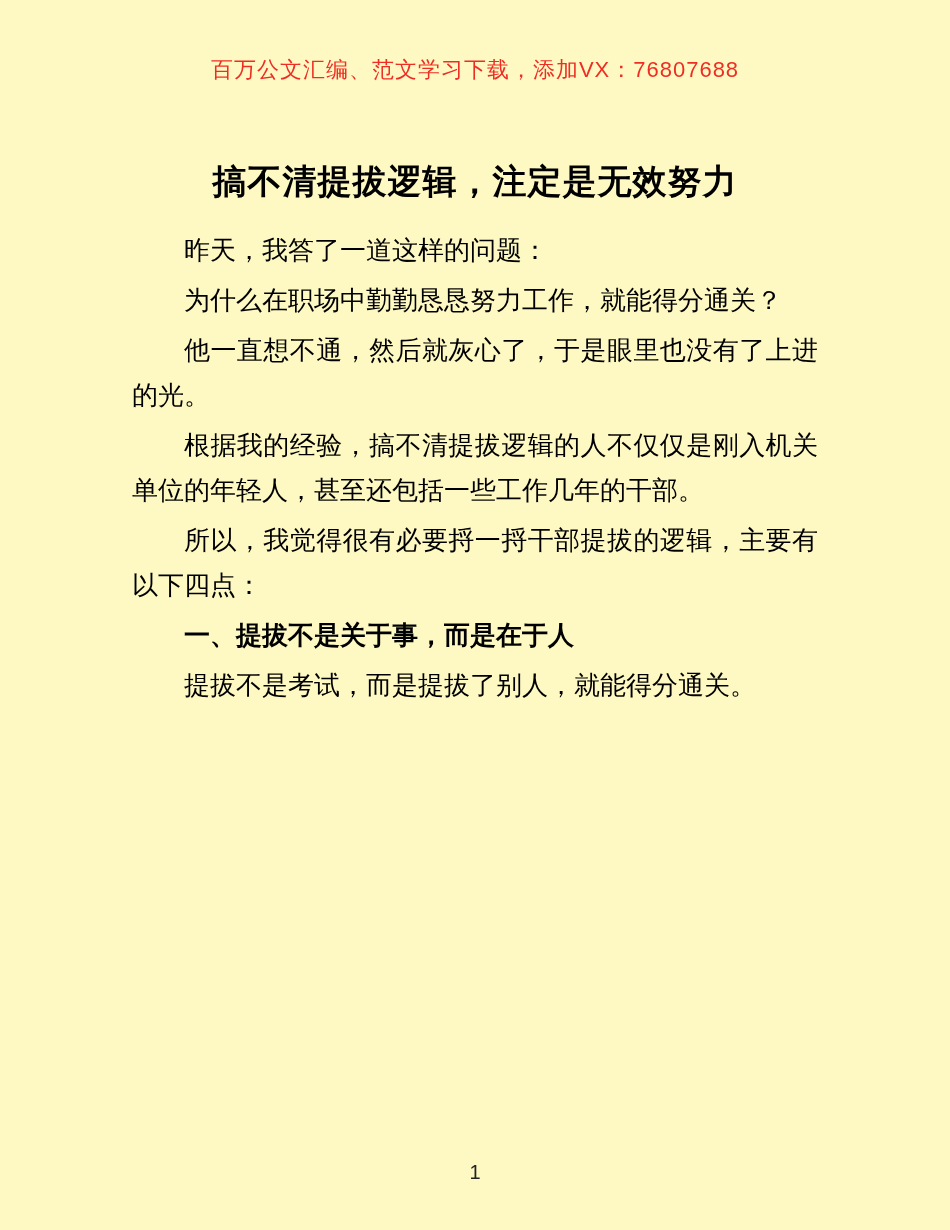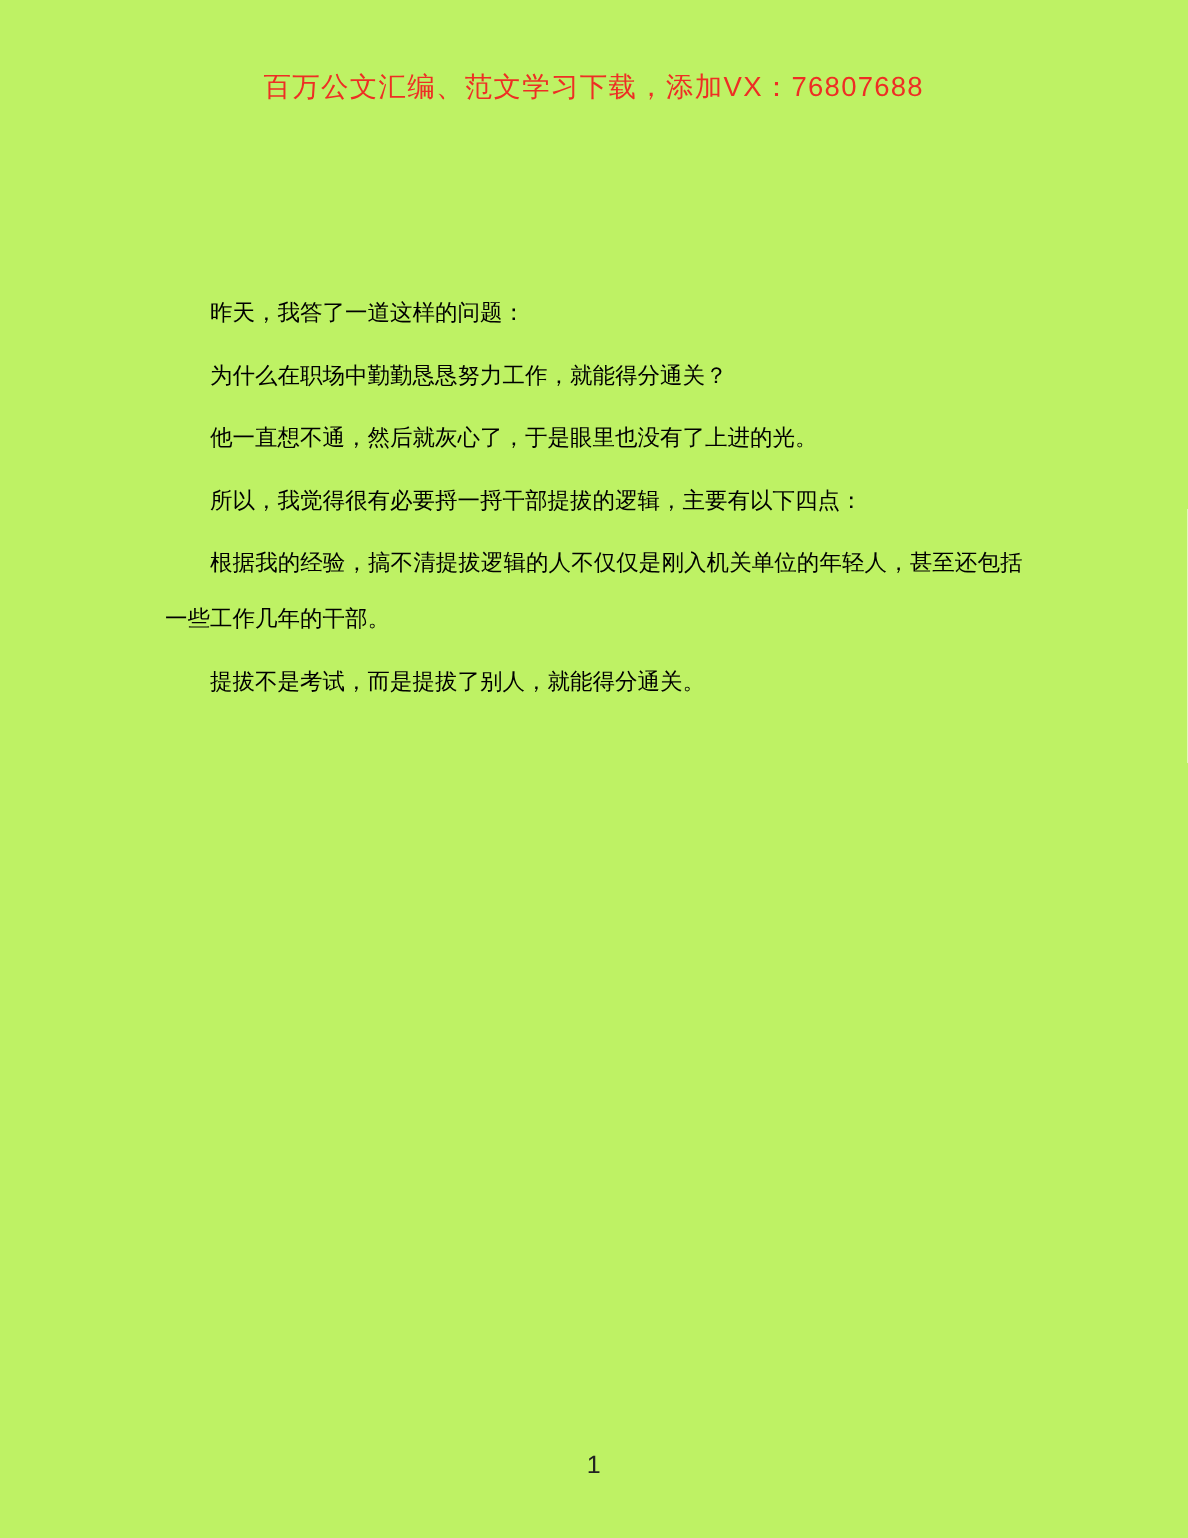--- a/index.html
+++ b/index.html
@@ -4,21 +4,21 @@
 <style>
   html, body {
     margin: 0;
     padding: 0;
     background: #ffffff;
   }
   .page {
     position: relative;
     width: 950px;
     height: 1230px;
-    background: #bef264;
+    background: #fef9c3;
     overflow: hidden;
     font-family: "Liberation Sans", "DejaVu Sans", sans-serif;
     color: #000000;
   }
   .header-notice {
     position: absolute;
     top: 55px;
     left: 0;
     right: 0;
     text-align: center;
@@ -38,21 +38,21 @@
     line-height: 46px;
     font-weight: bold;
     letter-spacing: 1px;
     color: #000000;
   }
   .doc-body {
     position: absolute;
     top: 228px;
     left: 132px;
     width: 686px;
-    font-size: 18px;
+    font-size: 26px;
     line-height: 45px;
     color: #000000;
   }
   .doc-body p {
     margin: 0 0 5px 0;
     text-indent: 2em;
     text-align: justify;
   }
   .doc-body p.heading {
     font-weight: bold;
@@ -68,25 +68,27 @@
     color: #222222;
   }
 </style>
 </head>
 <body>
 
 <div class="page">
 
   <div class="header-notice">百万公文汇编、范文学习下载，添加VX：76807688</div>
 
+  <h1 class="doc-title">搞不清提拔逻辑，注定是无效努力</h1>
 
   <div class="doc-body">
     <p>昨天，我答了一道这样的问题：</p>
     <p>为什么在职场中勤勤恳恳努力工作，就能得分通关？</p>
     <p>他一直想不通，然后就灰心了，于是眼里也没有了上进的光。</p>
+    <p>根据我的经验，搞不清提拔逻辑的人不仅仅是刚入机关单位的年轻人，甚至还包括一些工作几年的干部。</p>
     <p>所以，我觉得很有必要捋一捋干部提拔的逻辑，主要有以下四点：</p>
-    <p>根据我的经验，搞不清提拔逻辑的人不仅仅是刚入机关单位的年轻人，甚至还包括一些工作几年的干部。</p>
+    <p class="heading">一、提拔不是关于事，而是在于人</p>
     <p>提拔不是考试，而是提拔了别人，就能得分通关。</p>
   </div>
 
   <div class="page-number">1</div>
 
 </div>
 
 </body></html>

